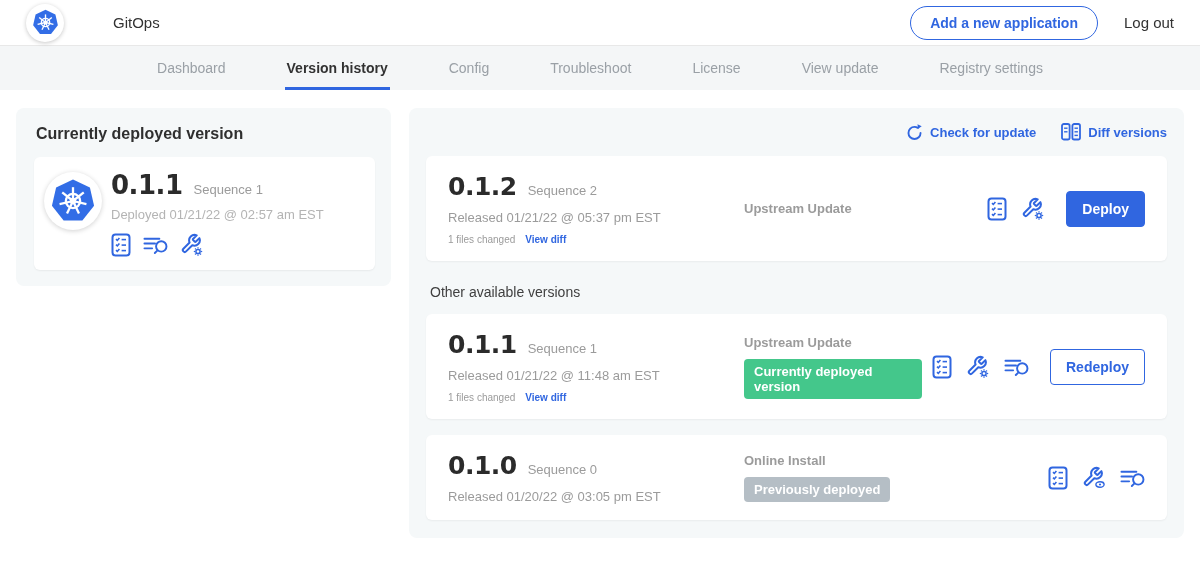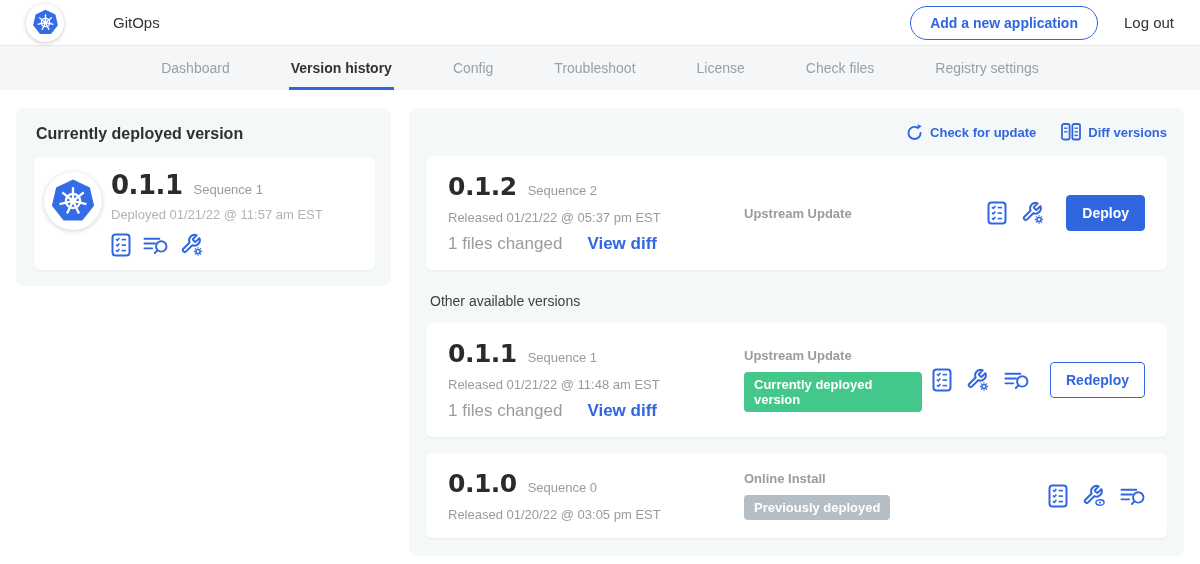--- a/index.html
+++ b/index.html
@@ -56,21 +56,21 @@
   .action-link { display:flex; align-items:center; gap:7px; color:var(--accent,#3066e0);
     font-size:13px; font-weight:bold; cursor:pointer; }
   .other-title { font-size:14px; color:#404040; margin:23px 0 14px 4px; }
 
   .version-card { background:#fff; border-radius:6px; box-shadow:0 1px 2px rgba(0,0,0,.05);
     padding:16px 22px; display:flex; align-items:center; }
   .version-card + .version-card { margin-top:16px; }
   .vc-left { width:248px; flex:none; }
   .vc-left .version-big { font-size:25px; }
   .vc-released { font-size:13px; color:#9b9b9b; margin-top:9px; }
-  .vc-files { font-size:17px; color:#9b9b9b; margin-top:9px; display:flex; gap:25px; align-items:baseline; }
+  .vc-files { font-size:10px; color:#9b9b9b; margin-top:9px; display:flex; gap:10px; align-items:baseline; }
   .view-diff { color:var(--accent,#3066e0); font-weight:bold; cursor:pointer; }
   .vc-mid { flex:1; display:flex; flex-direction:column; gap:9px; padding-right:10px;margin-left:48px; }
   .vc-source { font-size:13px; font-weight:bold; color:#9b9b9b; }
   .badge { display:inline-block; width:fit-content; font-size:13px; font-weight:bold; color:#fff;
     padding:5px 10px; border-radius:4px; }
   .badge.green { background:var(--badge-green,#44c78b); }
   .badge.gray  { background:var(--badge-gray,#b5bec5); }
   .vc-actions { display:flex; align-items:center; gap:14px; color:var(--accent,#3066e0); }
   .btn { font-family:inherit; font-size:14px; font-weight:bold; border-radius:4px;
     padding:9px 15px; cursor:pointer; margin-left:7px; }
@@ -176,40 +176,40 @@
     <span class="logout">Log out</span>
   </div>
 </header>
 
 <nav class="subnav">
   <div class="subnav-tab">Dashboard</div>
   <div class="subnav-tab active">Version history</div>
   <div class="subnav-tab">Config</div>
   <div class="subnav-tab">Troubleshoot</div>
   <div class="subnav-tab">License</div>
-  <div class="subnav-tab">Check files</div>
+  <div class="subnav-tab">View update</div>
   <div class="subnav-tab">Registry settings</div>
 </nav>
 
 <main class="main">
 
   <aside class="panel deployed-panel">
     <h2 class="deployed-title">Currently deployed version</h2>
     <div class="deployed-card">
       <div class="logo-circle-lg">
         <svg width="46" height="46" viewBox="0 0 100 100">
             <use href="#k8s"></use>
           </svg>
       </div>
       <div>
         <div class="version-row">
           <span class="version-big">0.1.1</span>
           <span class="sequence-label">Sequence 1</span>
         </div>
-        <div class="deployed-date">Deployed 01/21/22 @ 11:57 am EST</div>
+        <div class="deployed-date">Deployed 01/21/22 @ 02:57 am EST</div>
         <div class="icon-row">
           <span class="icon-btn">
             <svg width="20" height="24" viewBox="0 0 20 24">
                 <use href="#ic-checklist"></use>
               </svg>
           </span>
           <span class="icon-btn">
             <svg width="25" height="22" viewBox="0 0 26 22">
                 <use href="#ic-logs"></use>
               </svg>

